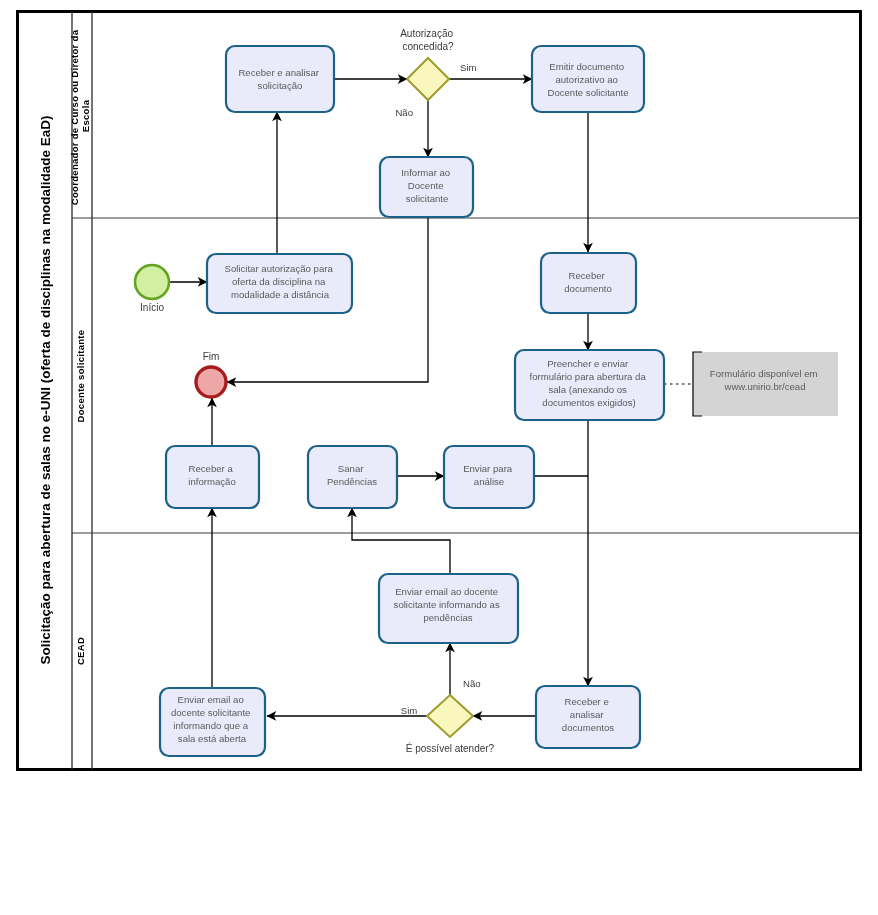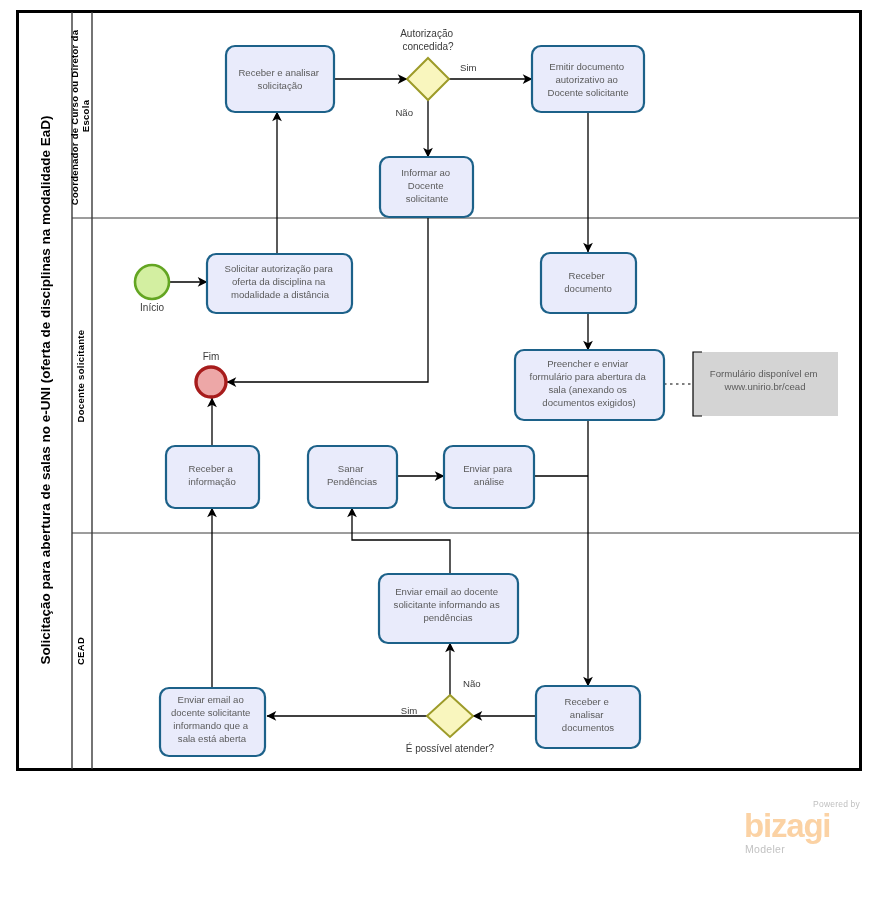--- a/index.html
+++ b/index.html
@@ -267,19 +267,14 @@
 
   <g>
     <text class="flow-label" x="460" y="71" text-anchor="start">Sim</text>
     <text class="flow-label" x="413" y="116" text-anchor="end">Não</text>
     <text class="flow-label" x="409" y="714" text-anchor="middle">Sim</text>
     <text class="flow-label" x="463" y="687" text-anchor="start">Não</text>
   </g>
 
 </svg>
 
-<div id="logo">
-  <div class="pw">Powered by</div>
-  <div class="bz">bizagi</div>
-  <div class="md">Modeler</div>
+
 </div>
 
-</div>
-
 </body></html>

